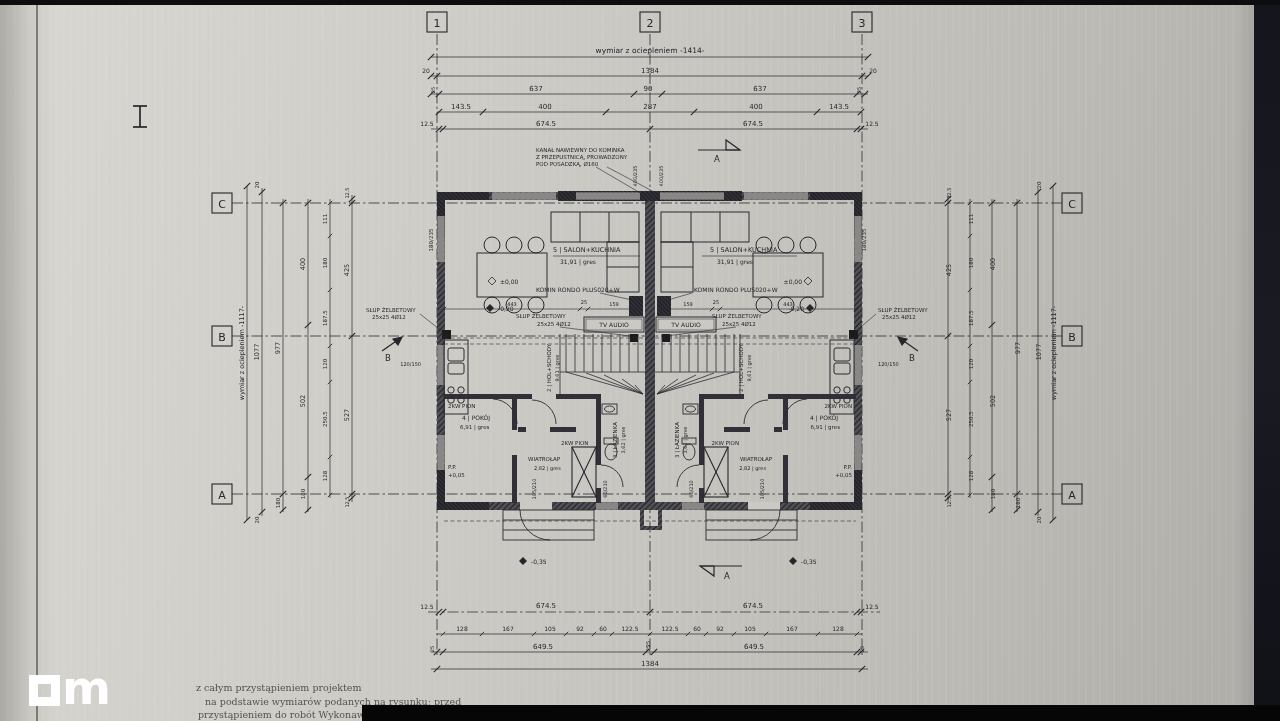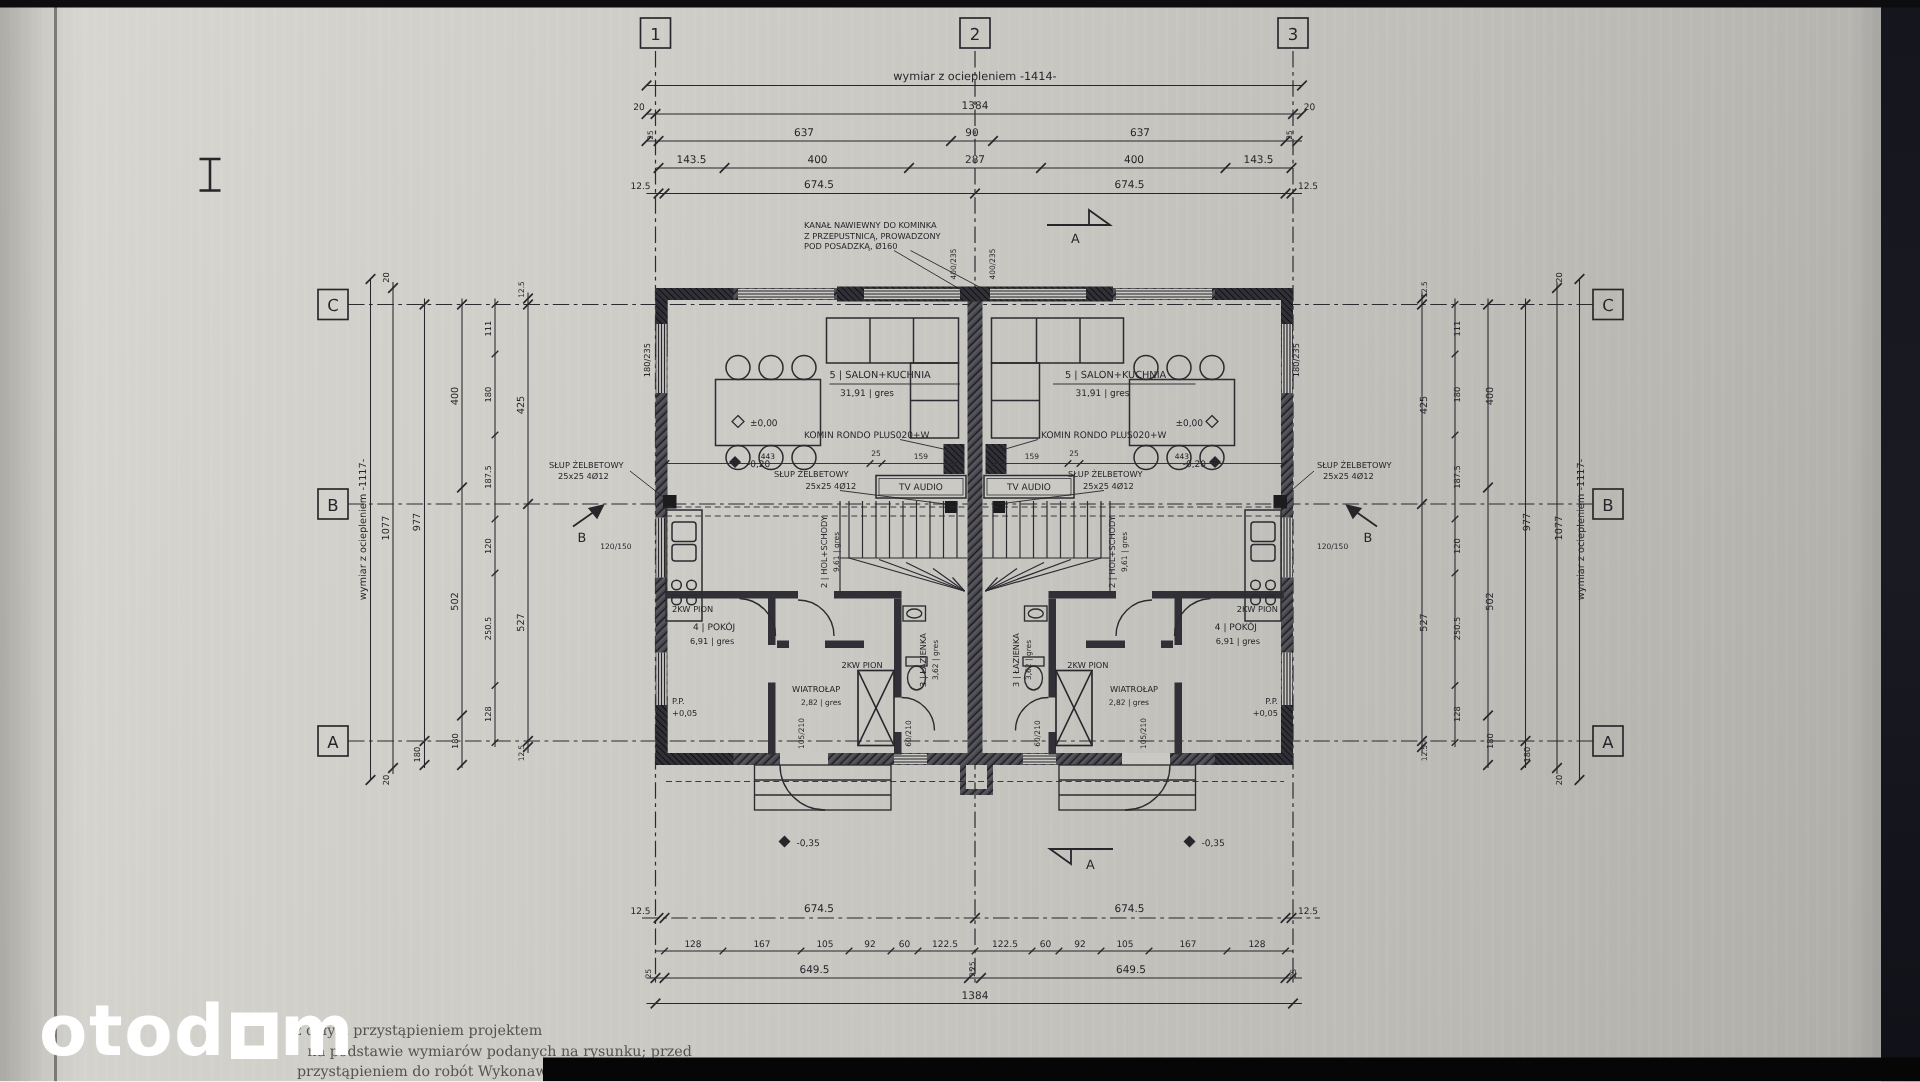--- a/index.html
+++ b/index.html
@@ -689,21 +689,20 @@
       <line x1="133" y1="127" x2="147" y2="127"></line>
       <line x1="140" y1="106" x2="140" y2="127"></line>
     </g>
   </svg>
 
   <div class="notes" style="left:196px;top:683px;">z całym przystąpieniem projektem</div>
   <div class="notes" style="left:205px;top:697px;text-align:right;">na podstawie wymiarów podanych na rysunku; przed</div>
   <div class="notes" style="left:198px;top:710px;">przystąpieniem do robót Wykonawca powinien sprawdzić na budowie wszystkie rzędne</div>
 
   <div class="logo">
-    <span>otod</span>
       <span class="sq"></span>
       <span>m</span>
   </div>
 
   <div class="topbar"></div>
   <div class="bottombar"></div>
   <div class="rightbar"></div>
 </div>
 
 </body></html>

